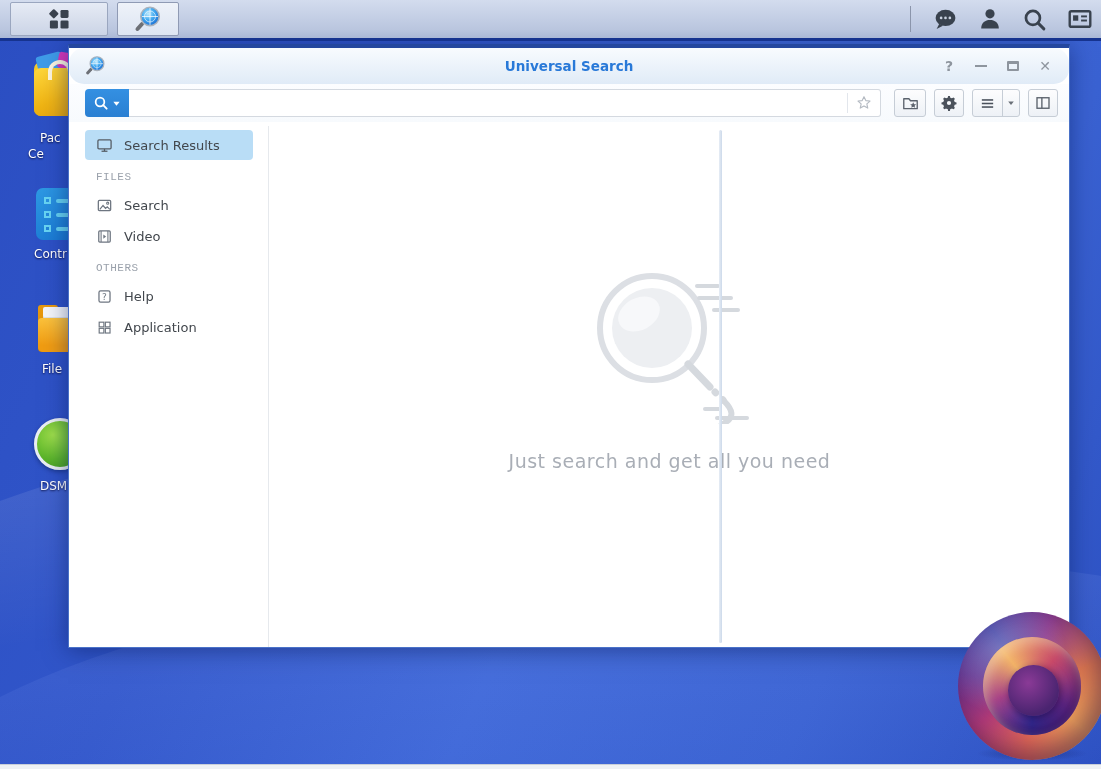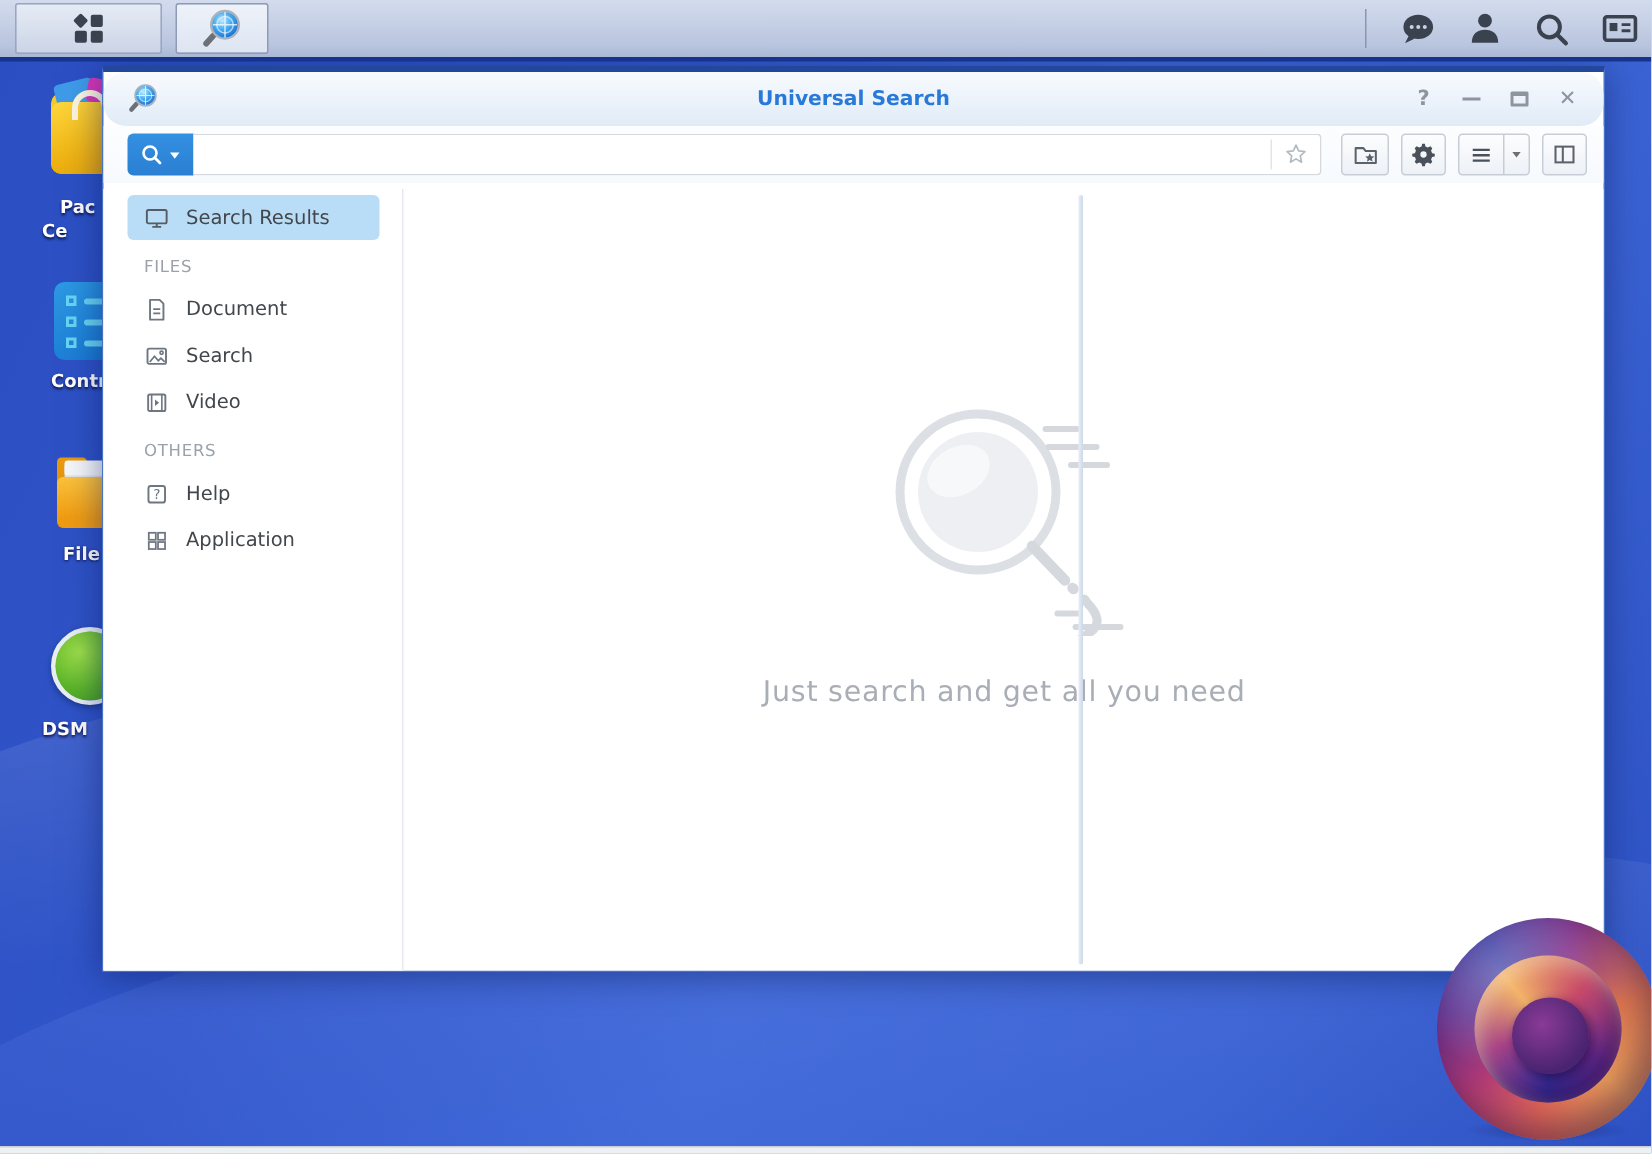--- a/index.html
+++ b/index.html
@@ -23,21 +23,21 @@
   .tb-menu { left:10px; width:98px;
     background:linear-gradient(#e6ebf5,#cbd4e6); border:1px solid #9aa6bf; }
   .tb-search { left:117px; width:62px;
     background:linear-gradient(#eef2f9,#dde5f2); border:1px solid #8f9ab4; }
   .tb-right { position:absolute; right:8px; top:0; height:38px; display:flex; align-items:center; gap:20px; }
   .tb-divider { width:1px; height:26px; background:#8b95ab; margin-right:2px; }
   .tb-right svg { display:block; cursor:pointer; }
 
   
   .dicon { position:absolute; z-index:1; cursor:pointer; }
-  .dlabel { position:absolute; z-index:1; color:#fff; font-size:12px; font-weight:bold;
+  .dlabel { position:absolute; z-index:1; color:#fff; font-size:12px; font-weight:normal;
     text-shadow:0 1px 2px rgba(0,0,40,.8); cursor:pointer; white-space:nowrap; }
   .icon-bag { width:52px; height:54px; border-radius:7px; position:relative;
     background:linear-gradient(160deg,#f7ce2e,#eeb214 55%,#e3a30c); overflow:visible; }
   .icon-bag::before { content:""; position:absolute; left:4px; top:-7px; width:40px; height:16px;
     background:linear-gradient(90deg,#d искажid); }
   .bag-card1 { position:absolute; left:3px; top:-8px; width:26px; height:18px; background:#3f9be8;
     border-radius:3px; transform:rotate(-14deg); }
   .bag-card2 { position:absolute; left:24px; top:-9px; width:20px; height:16px; background:#d637b8;
     border-radius:3px; transform:rotate(10deg); }
   .bag-front { position:absolute; inset:6px 0 0 0; border-radius:7px;
@@ -97,21 +97,21 @@
     border-right:1px solid #c6cdd6; }
   .btn-group .seg2 { width:16px; height:100%; display:flex; align-items:center; justify-content:center; }
   .btn-cols { left:959px; width:30px; }
 
   .win-body { position:absolute; left:0; right:0; top:78px; bottom:0; background:#fff;padding-left:21px; }
   .sidebar { position:absolute; left:0; top:0; bottom:0; width:200px; border-right:1px solid #e6e9ed;
     padding-top:3px; background:#fff; }
   .side-item { height:30px; margin:1px 15px 1px 16px; padding-left:11px; border-radius:4px;
     display:flex; align-items:center; gap:11px; font-size:13px; color:#42474d; cursor:pointer; }
   .side-item.selected { background:#b9ddf6; }
-  .side-header { margin:11px 0 7px 27px; font-size:11px; color:#9aa1ab; letter-spacing:.5px; }
+  .side-header { margin:11px 0 7px 27px; font-size:11px; color:#9aa1ab; letter-spacing:.5px;font-family:Liberation Mono, monospace; }
   .sicon { flex:0 0 auto; display:block; }
 
   .main { position:absolute; left:201px; right:0; top:0; bottom:0; }
   .vline { position:absolute; left:449px; top:4px; height:513px; width:3px;
     background:linear-gradient(90deg,#e7edf5,#ccd9ea); border-radius:2px; }
   .empty { position:absolute; left:0; right:0; top:140px; text-align:center; }
   .empty-msg { margin-top:22px; font-size:19px; color:#a9aeb6; letter-spacing:.5px; }
 
   
   .logo { position:absolute; left:958px; top:612px; width:148px; height:148px; border-radius:50%; z-index:20;
@@ -169,21 +169,21 @@
         <div class="folder-back"></div>
       <div class="folder-paper"></div>
         <div class="folder-front"></div>
     </div>
   </div>
   <div class="dlabel" style="left:42px;top:362px;">File</div>
 
   <div class="dicon" style="left:34px;top:418px;">
     <div class="icon-dsm"></div>
   </div>
-  <div class="dlabel" style="left:28px;top:479px;">DSM</div>
+  <div class="dlabel" style="left:40px;top:479px;">DSM</div>
 
   <div class="taskbar">
     <div class="tb-btn tb-menu">
       <svg width="26" height="26" viewBox="0 0 24 24">
         <rect x="3.9" y="3.9" width="6.6" height="6.6" rx="1" fill="#39424e" transform="rotate(45 7.2 7.2)"></rect>
         <rect x="13.4" y="3.6" width="7.4" height="7.4" rx="1.2" fill="#39424e"></rect>
         <rect x="3.6" y="13.4" width="7.4" height="7.4" rx="1.2" fill="#39424e"></rect>
         <rect x="13.4" y="13.4" width="7.4" height="7.4" rx="1.2" fill="#39424e"></rect>
       </svg>
     </div>
@@ -307,28 +307,20 @@
           <svg class="sicon" width="17" height="17" viewBox="0 0 16 16">
             <rect x="1.8" y="2.8" width="12.4" height="8.4" rx="1" fill="none" stroke="#555c64" stroke-width="1.2"></rect>
             <line x1="8" y1="11.2" x2="8" y2="13.2" stroke="#555c64" stroke-width="1.2"></line>
             <line x1="5.2" y1="13.4" x2="10.8" y2="13.4" stroke="#555c64" stroke-width="1.2"></line>
           </svg>
           <span>Search Results</span>
         </div>
 
         <div class="side-header">FILES</div>
 
-        <div class="side-item">
-          <svg class="sicon" width="17" height="17" viewBox="0 0 16 16">
-            <path d="M3.8,1.8 h6 l2.4,2.4 v10 h-8.4 z" fill="none" stroke="#6e7681" stroke-width="1.2" stroke-linejoin="round"></path>
-            <line x1="5.8" y1="7.6" x2="10.2" y2="7.6" stroke="#6e7681" stroke-width="1.1"></line>
-            <line x1="5.8" y1="10.2" x2="10.2" y2="10.2" stroke="#6e7681" stroke-width="1.1"></line>
-          </svg>
-          <span>Document</span>
-        </div>
         <div class="side-item">
           <svg class="sicon" width="17" height="17" viewBox="0 0 16 16">
             <rect x="2.2" y="3.2" width="11.6" height="9.6" rx="1" fill="none" stroke="#6e7681" stroke-width="1.2"></rect>
             <circle cx="11" cy="5.8" r="1" fill="none" stroke="#6e7681" stroke-width="1"></circle>
             <path d="M3.6,11.6 l3,-3.6 2.4,2.8 1.6,-1.6 2.4,2.4" fill="none" stroke="#6e7681" stroke-width="1.1"></path>
           </svg>
           <span>Search</span>
         </div>
         <div class="side-item">
           <svg class="sicon" width="17" height="17" viewBox="0 0 16 16">

